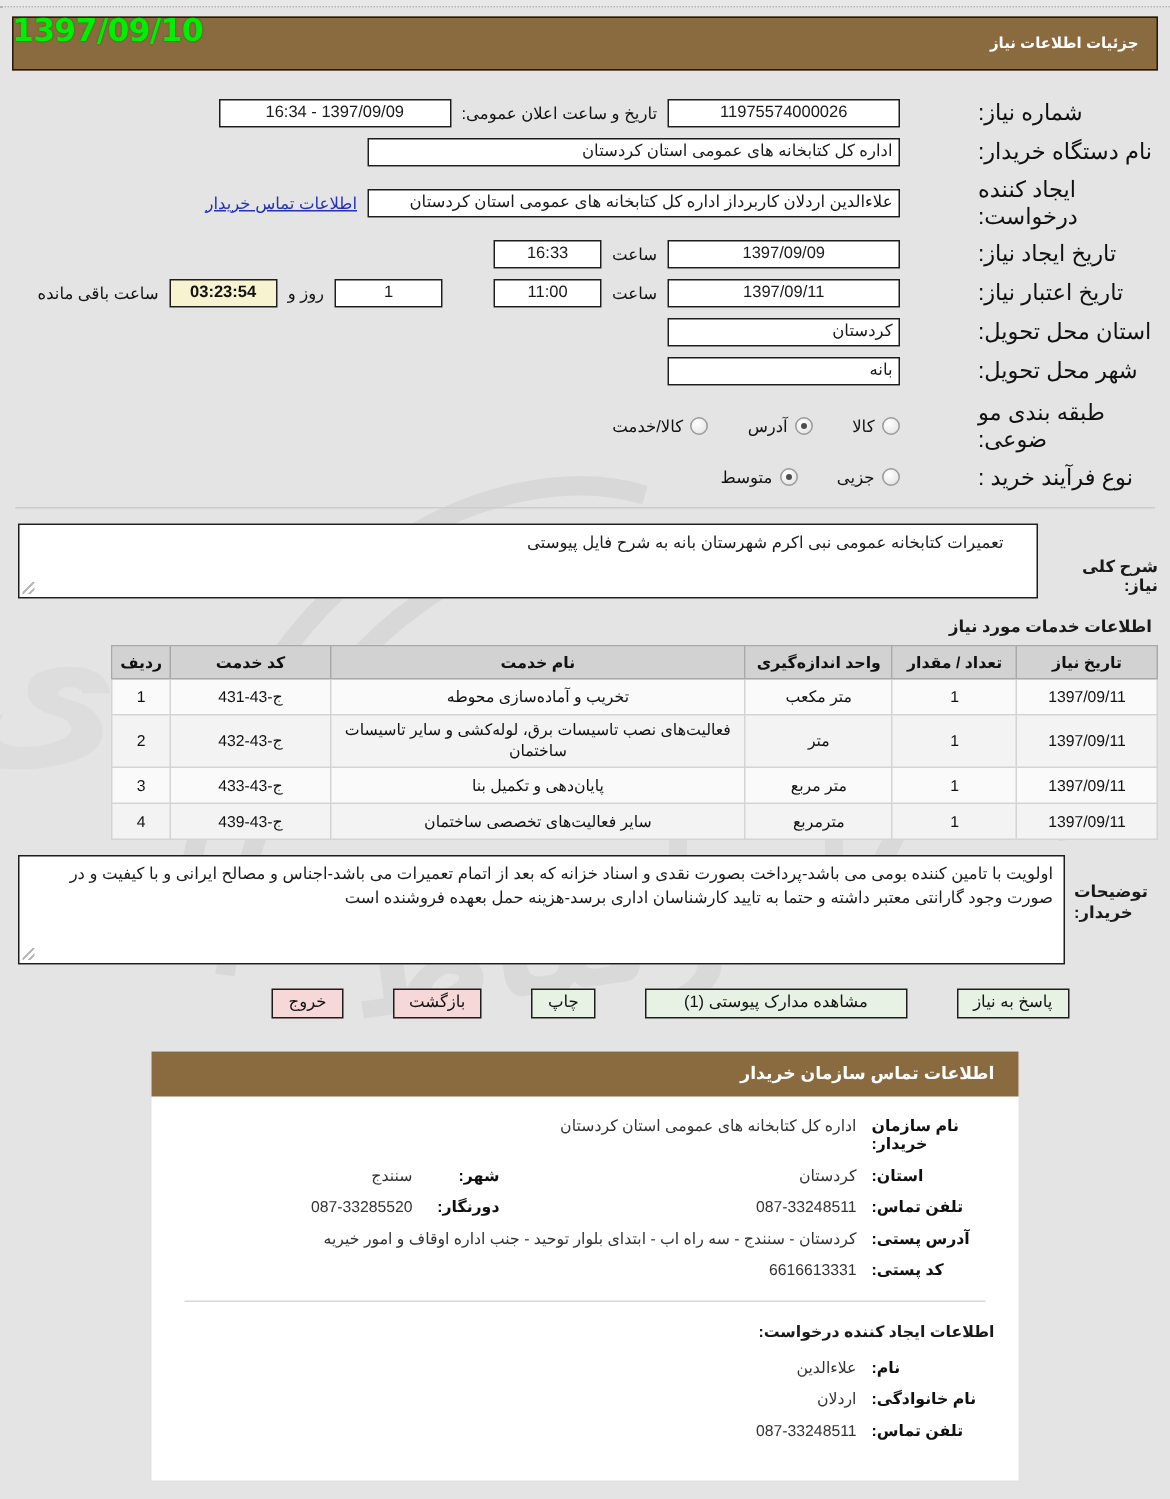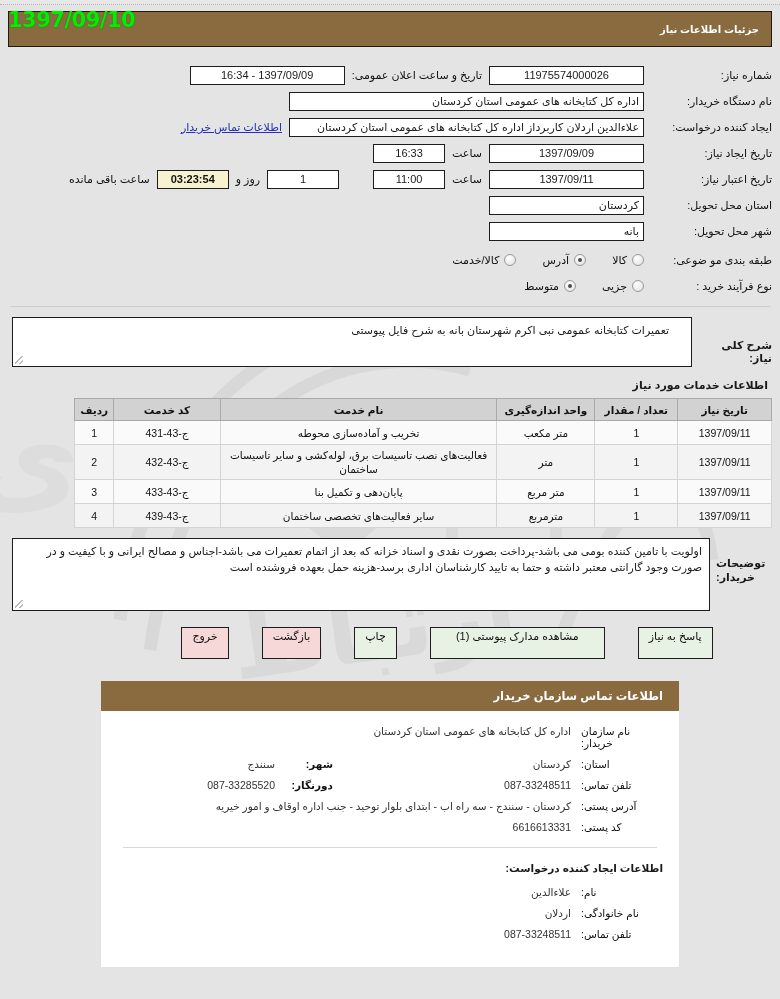--- a/index.html
+++ b/index.html
@@ -82,25 +82,26 @@
   }
   .frow {
     display: flex;
     align-items: center;
     justify-content: flex-start;
     margin-bottom: 6px;
     min-height: 20px;
   }
   .flabel {
     width: 128px;
-    text-align: right;
+    text-align: left;
     padding-left: 8px;
-    font-size: 11px;
-    color: #111;
-    flex: none;
+    font-size: 15px;
+    color: #111;
+    flex: none;
+    margin-left: 44px;
   }
   .fbox {
     border: 1px solid #1d1d1d;
     background: #ffffff;
     height: 19px;
     line-height: 17px;
     padding: 0 4px;
     font-size: 11px;
     text-align: center;
     overflow: hidden;
@@ -299,21 +300,21 @@
     align-items: center;
     gap: 9px;
     margin-top: 16px;
     padding-left: 90px;
   }
   .btn {
     border: 1px solid #1d1d1d;
     background: #e7f2e4;
     font-size: 11px;
     color: #111;
-    height: 32px;
+    height: 20px;
     line-height: 16px;
     padding: 0 10px;
     text-align: center;
     cursor: pointer;
     white-space: nowrap;
     margin-left: 24px;
   }
   .btn.pink { background: #f7d8d8; }
   .btn.wide { min-width: 175px; }
 
@@ -337,21 +338,21 @@
   .card-body { padding: 14px 16px 18px 16px; }
   .crow {
     display: flex;
     align-items: baseline;
     margin-bottom: 9px;
     font-size: 10.5px;
   }
   .ck {
     width: 92px;
     flex: none;
-    font-weight: normal;
+    font-weight: bold;
     text-align: left;
     padding-left: 10px;
     color: #111;
   }
   .cv {
     color: #333;
     text-align: right;
     flex: none;
     min-width: 238px;
   }

